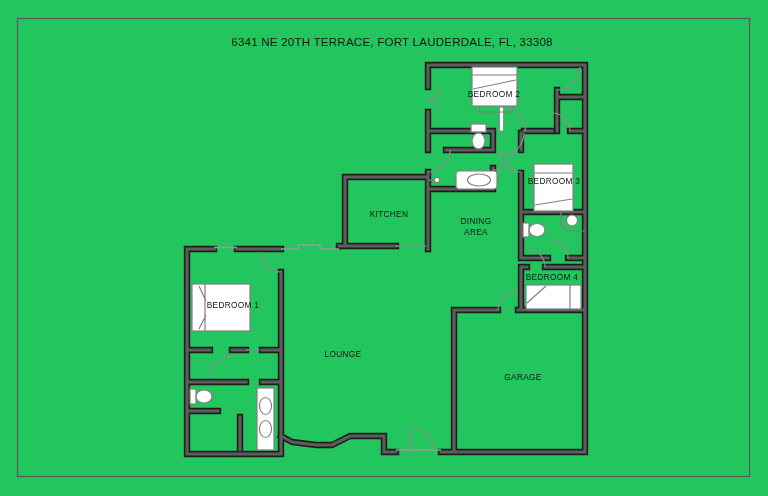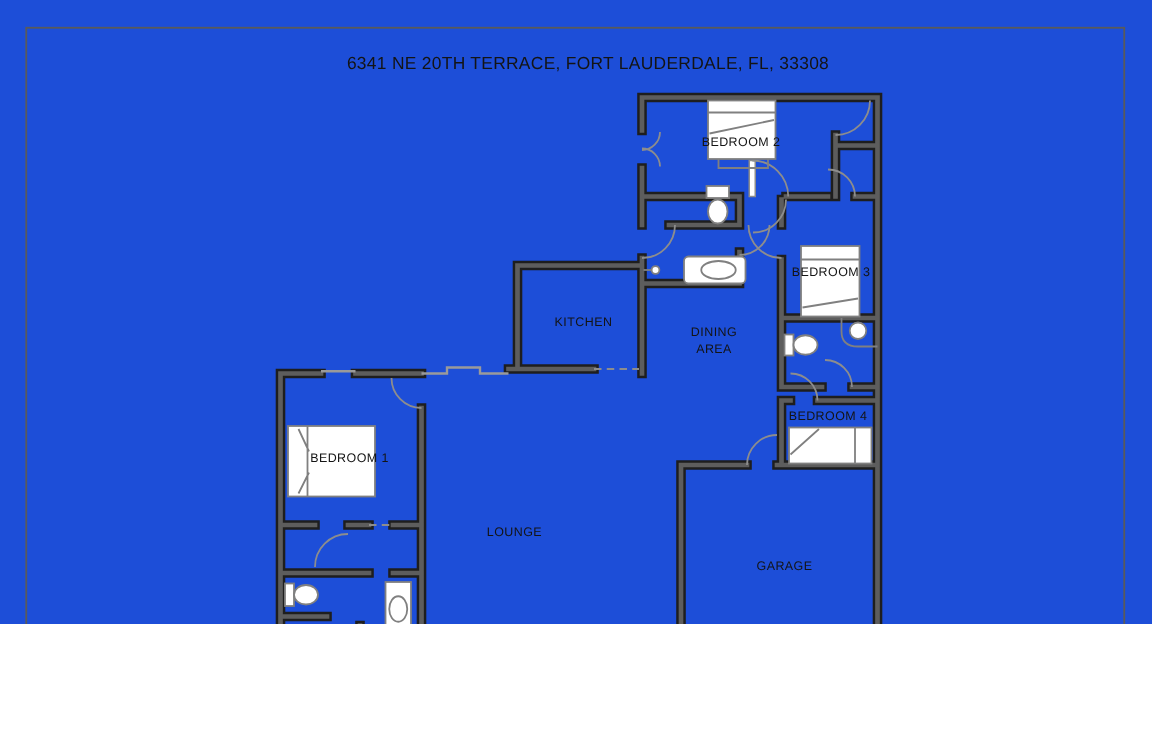--- a/index.html
+++ b/index.html
@@ -1,16 +1,16 @@
 <!DOCTYPE html>
 <html><head>
 <meta charset="utf-8">
 <style>
   html,body{margin:0;padding:0;background:#ffffff;}
-  #stage{position:relative;width:768px;height:416px;background:#1d4ed8;overflow:hidden;
+  #stage{position:relative;width:768px;height:496px;background:#22c55e;overflow:hidden;
          font-family:"Liberation Sans", sans-serif;}
   svg{position:absolute;left:0;top:0;}
   text{font-family:"Liberation Sans", sans-serif;}
   .room-label{font-size:8.3px;letter-spacing:.3px;}
   .plan-title{font-size:11.6px;letter-spacing:.2px;}
 </style>
 </head>
 <body>
 
 <div id="stage">

